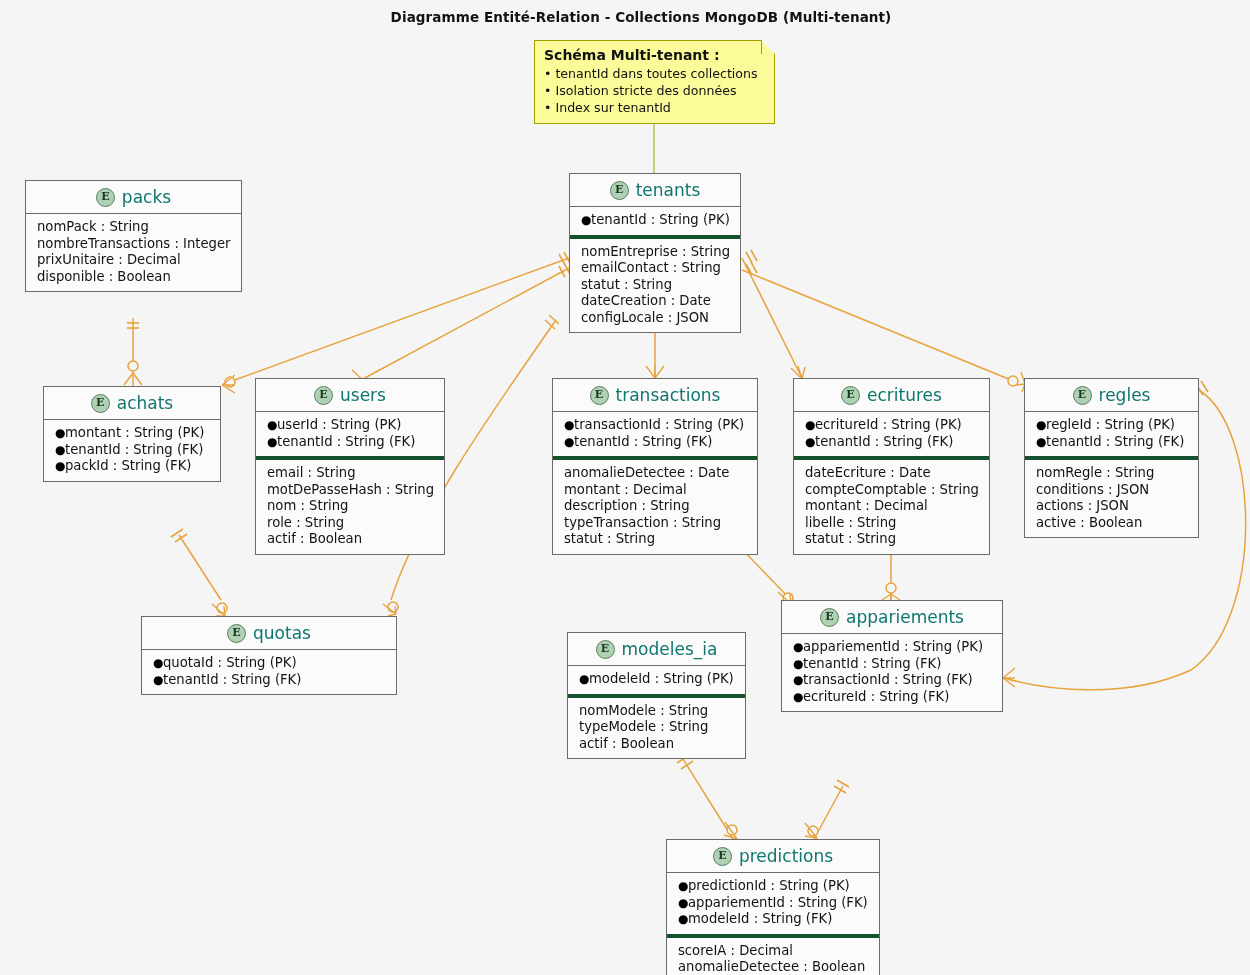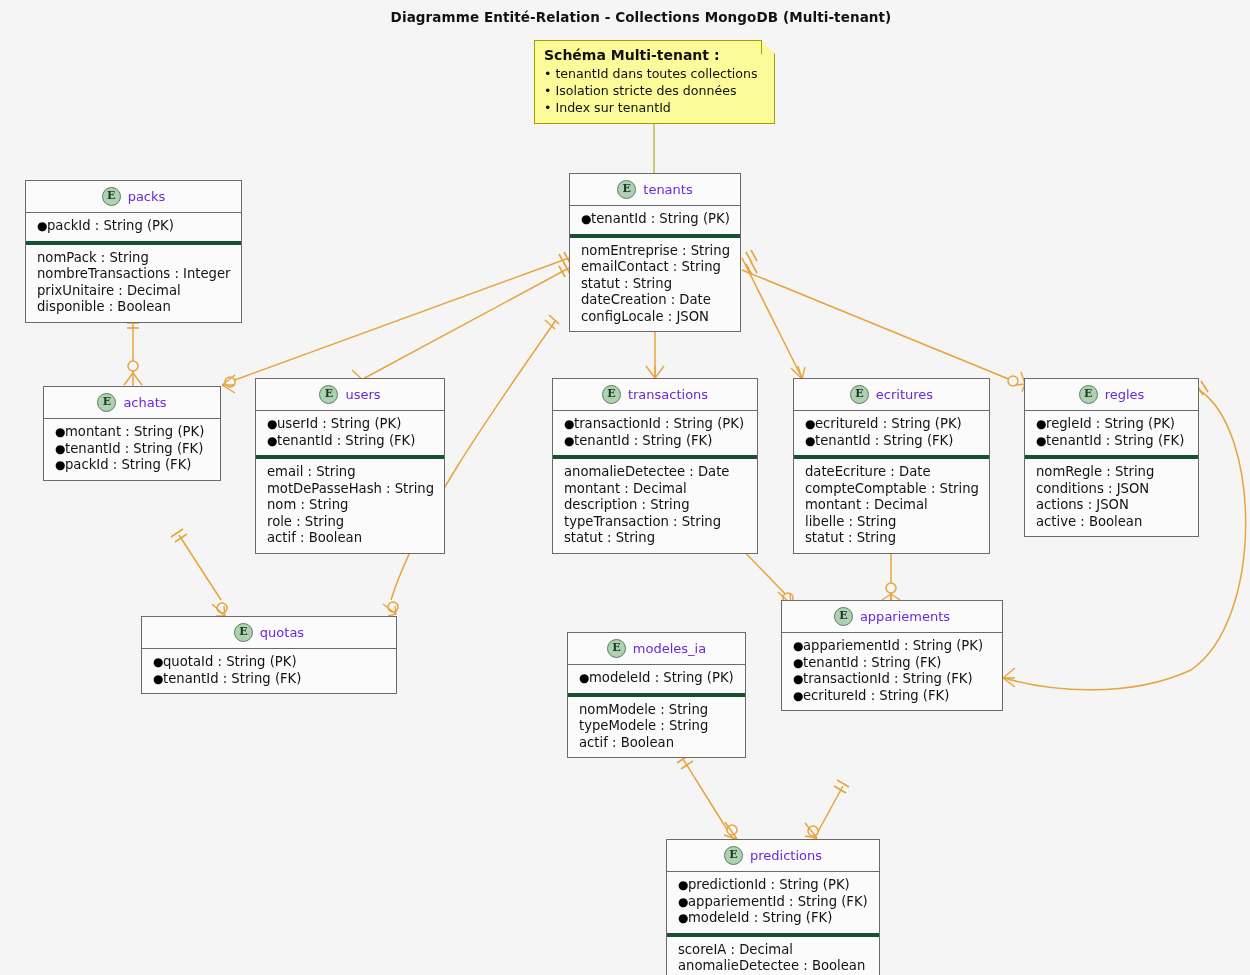--- a/index.html
+++ b/index.html
@@ -67,22 +67,22 @@
     border: 1px solid #5b7e60;
     color: #1d3a21;
     font-size: 11px;
     font-weight: bold;
     line-height: 15px;
     text-align: center;
     font-family: "DejaVu Serif", serif;
     flex: 0 0 auto;
   }
   .entity-name {
-    font-size: 13px;
-    color: #6d28d9;
+    font-size: 17px;
+    color: #0f766e;
     white-space: nowrap;
   }
   .entity-section {
     padding: 5px 9px 6px 9px;
   }
   .entity-section + .entity-section {
     border-top: 4px solid #14532d;
   }
   .attr {
     white-space: nowrap;
@@ -264,23 +264,20 @@
     <div class="note-line">• Index sur tenantId</div>
   </div>
 
   <div id="entity-layer">
       <div class="entity" style="left: 9px; top: 180px; width: 217px;">
         <div class="entity-header">
           <span class="e-badge">E</span>
           <span class="entity-name">packs</span>
         </div>
         <div class="entity-section">
-          <div class="attr key"><span class="bullet">●</span><span>packId : String (PK)</span></div>
-        </div>
-        <div class="entity-section">
           <div class="attr plain">nomPack : String</div>
           <div class="attr plain">nombreTransactions : Integer</div>
           <div class="attr plain">prixUnitaire : Decimal</div>
           <div class="attr plain">disponible : Boolean</div>
         </div>
       </div>
       <div class="entity" style="left: 553px; top: 173px; width: 172px;">
         <div class="entity-header">
           <span class="e-badge">E</span>
           <span class="entity-name">tenants</span>

